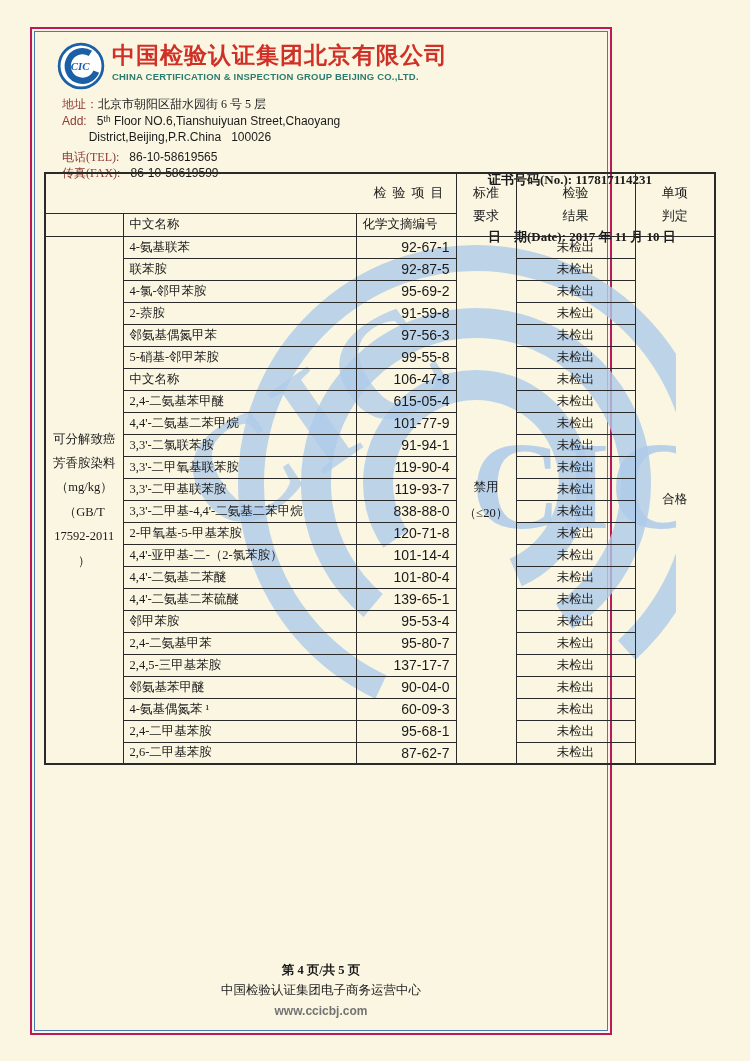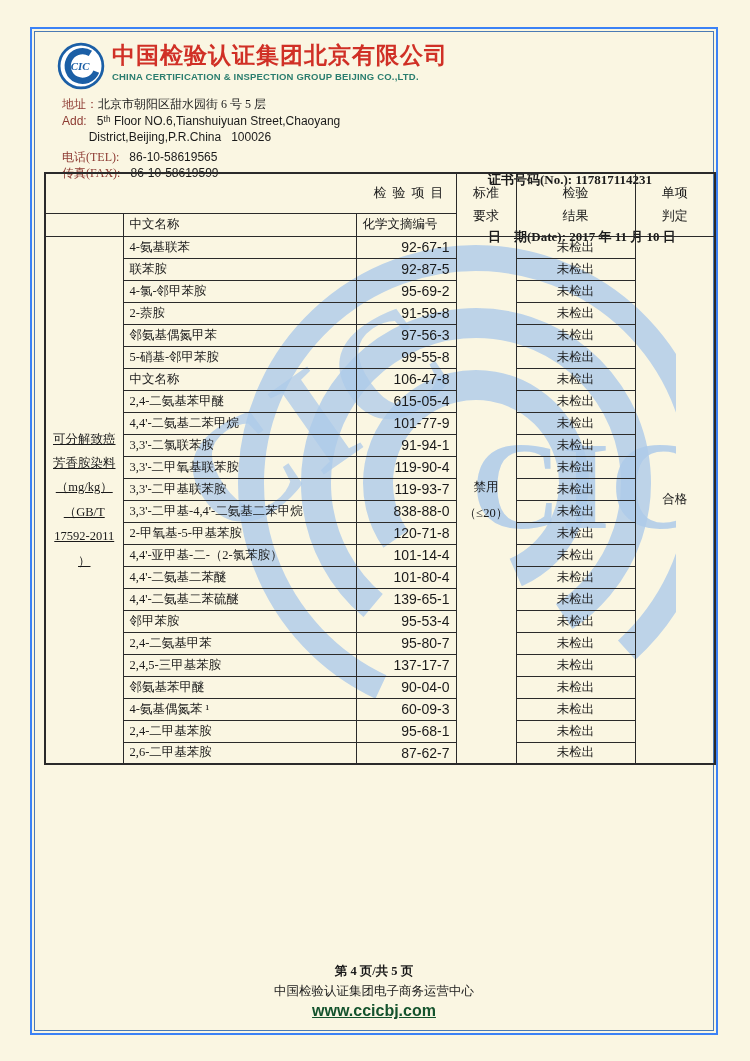--- a/index.html
+++ b/index.html
@@ -5,22 +5,22 @@
   * { margin:0; padding:0; box-sizing:border-box; }
   html,body { width:750px; height:1061px; }
   body {
     position:relative;
     background:#faf6e2;
     font-family:"Liberation Serif","DejaVu Serif",serif;
     color:#1a1a1a;
     overflow:hidden;
   }
   .frame {
-    position:absolute; left:30px; top:27px; width:688px; height:1008px;
-    border:2px solid #3b82f6;
+    position:absolute; left:30px; top:27px; width:582px; height:1008px;
+    border:2px solid #be185d;
   }
   .frame-inner {
     position:absolute; inset:2px;
     border:1px solid #4a7ab5;
   }
   .content { position:absolute; inset:4px; }
 
   
   .logo { position:absolute; left:20px; top:8px; width:50px; height:50px; }
   .titles { position:absolute; left:76px; top:7px; }
@@ -47,21 +47,21 @@
     border:2px solid #2a2a2a;
     font-size:12.5px;
   }
   table.report td { border:1px solid #2a2a2a; background:transparent; padding:0 6px; }
   .pre { white-space:pre-line; }
   .h-items { text-align:right; height:40px; letter-spacing:6px; font-size:13px; }
   .h-std { text-align:center; line-height:1.75; font-size:13px; }
   .h-empty { height:23px; }
   td.h-cn { border-right:none; text-align:left; padding-left:10px; }
   td.h-cas { border-left:none; text-align:left; padding-right:8px; }
-  td.cat { text-align:center; line-height:1.95; font-size:12.5px;text-decoration:underline; }
+  td.cat { text-align:center; line-height:1.95; font-size:12.5px; }
   td.name { border-right:none; text-align:left; padding-left:8px; height:22px; }
   td.cas {
     border-left:none; text-align:right; padding-right:12px;
     font-family:"Liberation Sans","DejaVu Sans",sans-serif; font-size:14px;margin-top:24px;
   }
   td.std { text-align:center; line-height:2.1; }
   td.result { text-align:center; }
   td.verdict { text-align:center; }
 
   
@@ -78,22 +78,22 @@
     background:transparent;
   }
   .notes .n2 { margin-left:56px; }
   .notes .n3 { margin-left:22px; }
 
   
   .footer { position:absolute; left:0; right:0; bottom:8px; text-align:center; line-height:20px; }
   .page-info { font-size:12.5px; font-weight:bold; }
   .org { font-size:12.5px; }
   .site a, .site span.link {
-    color:#14532d; text-decoration:underline; font-weight:bold;
-    font-family:"Liberation Sans","DejaVu Sans",sans-serif; font-size:16px; cursor:pointer;
+    color:#737373; font-weight:bold;
+    font-family:"Liberation Sans","DejaVu Sans",sans-serif; font-size:12px; cursor:pointer;
   }
 </style>
 </head>
 <body>
 
 <div class="frame">
   <div class="frame-inner"></div>
   <div class="content">
 
     <svg class="logo" viewBox="0 0 64 64">

